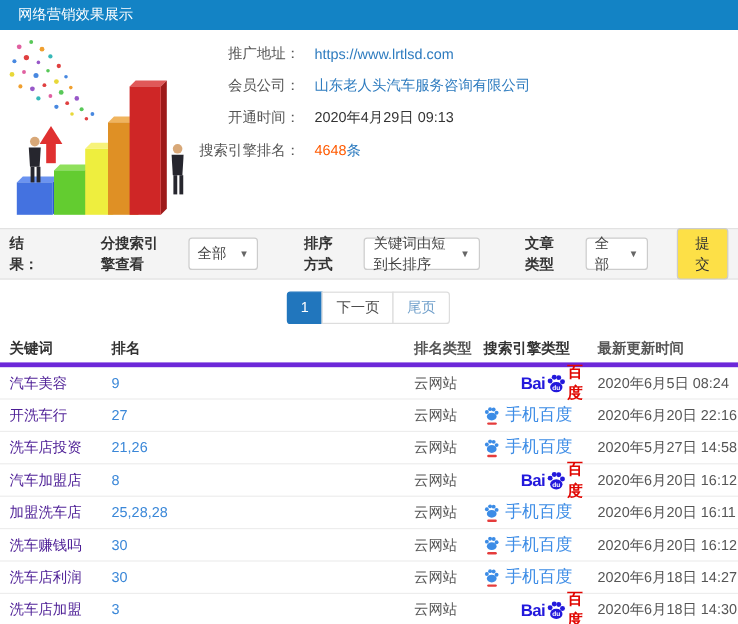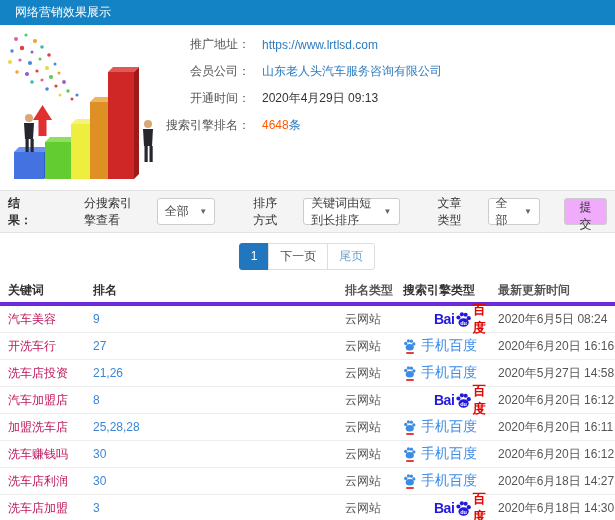--- a/index.html
+++ b/index.html
@@ -19,49 +19,49 @@
   .info-label{width:100px;text-align:right;color:#555;}
   .info-value{margin-left:12px;}
   .link{color:#2d7bbf;text-decoration:none;cursor:pointer;}
   .count-num{color:#ff5a00;}
   .count-unit{color:#2d7bbf;}
   
   .filterbar{height:41px;background:#f4f4f4;border-top:1px solid #e2e2e2;border-bottom:1px solid #e2e2e2;
     display:flex;align-items:center;padding:0 8px;gap:14px;}
   .filter-result{font-weight:bold;color:#333;}
   .filter-spacer{flex:1;}
-  .filter-label{font-weight:normal;color:#333;margin:0 6px 0 24px;}
+  .filter-label{font-weight:bold;color:#333;margin:0 6px 0 24px;}
   .select{display:inline-flex;align-items:center;justify-content:space-between;background:#fff;
     border:1px solid #ccc;border-radius:3px;height:25px;padding:0 7px;color:#444;cursor:pointer;}
   .select .caret{color:#666;font-size:8px;margin-left:10px;}
   .sel-engine{width:68px;}
   .sel-sort{width:128px;}
   .sel-article{width:58px;}
-  .submit-btn{height:27px;padding:0 13px;margin-left:10px;background:#f0abfc;border:1px solid #ccc;
+  .submit-btn{height:43px;padding:0 13px;margin-left:10px;background:#fde047;border:1px solid #ccc;
     border-radius:3px;color:#333;font-size:12px;cursor:pointer;}
   
   .pager-wrap{height:46px;display:flex;align-items:center;justify-content:center;}
   .pager{display:flex;}
   .page-btn{display:inline-flex;align-items:center;justify-content:center;height:25px;
     border:1px solid #ddd;background:#fff;padding:0 11px;margin-left:-1px;cursor:pointer;}
   .page-current{background:#2176bd;border-color:#2176bd;color:#fff;border-radius:3px 0 0 3px;}
   .page-next{color:#4c4c4c;}
   .page-last{color:#6f9fca;border-radius:0 3px 3px 0;}
   
   .table{width:615px;}
   .thead{display:flex;height:23px;align-items:center;border-bottom:4px solid #6d28d9;
     font-weight:bold;color:#333;}
   .trow{display:flex;height:26px;align-items:center;border-bottom:1px solid #ededed;}
   .c-kw{width:85px;padding-left:8px;}
   .c-rank{width:252px;}
   .trow .c-rank{color:#3a87d8;cursor:pointer;}
   .c-type{width:58px;color:#555;}
   .c-engine{width:95px;display:flex;align-items:center;}
   .c-time{flex:1;color:#555;}
-  .trow .c-kw{color:#be185d;}
+  .trow .c-kw{color:#4c1d95;}
   
   .baidu-logo{display:inline-flex;align-items:center;padding-left:31px;}
   .bai{color:#2319dc;font-size:14px;font-weight:bold;letter-spacing:-0.5px;}
   .du-cn{color:#e10601;font-size:13px;font-weight:bold;}
   .paw-big{width:17px;height:17px;margin:0 1px;}
   .mobile-logo{display:inline-flex;align-items:center;color:#3c8ce6;font-size:14px;}
   .paw-small-wrap{display:inline-flex;flex-direction:column;align-items:center;margin-right:5px;}
   .paw-small{width:13px;height:12px;}
   .paw-underline{width:8px;height:2px;background:#e53c3c;margin-top:1px;border-radius:1px;}
 </style>
@@ -247,21 +247,21 @@
                   <circle cx="15.5" cy="4" r="3"></circle>
                   <circle cx="20" cy="9" r="3"></circle>
                   <ellipse cx="12.5" cy="15" rx="7.5" ry="6"></ellipse>
                 </g>
               </svg>
               <span class="paw-underline"></span>
             </span>
             <span>手机百度</span>
           </span>
 </span>
-        <span class="c-time">2020年6月20日 16:16</span>
+        <span class="c-time">2020年6月20日 22:16</span>
       </div>
       <div class="trow">
         <span class="c-kw">洗车店投资</span>
         <span class="c-rank">21,26</span>
         <span class="c-type">云网站</span>
         <span class="c-engine">
   <span class="mobile-logo">
             <span class="paw-small-wrap">
               <svg class="paw-small" viewBox="0 0 24 22">
                 <g fill="#3c8ce6">

